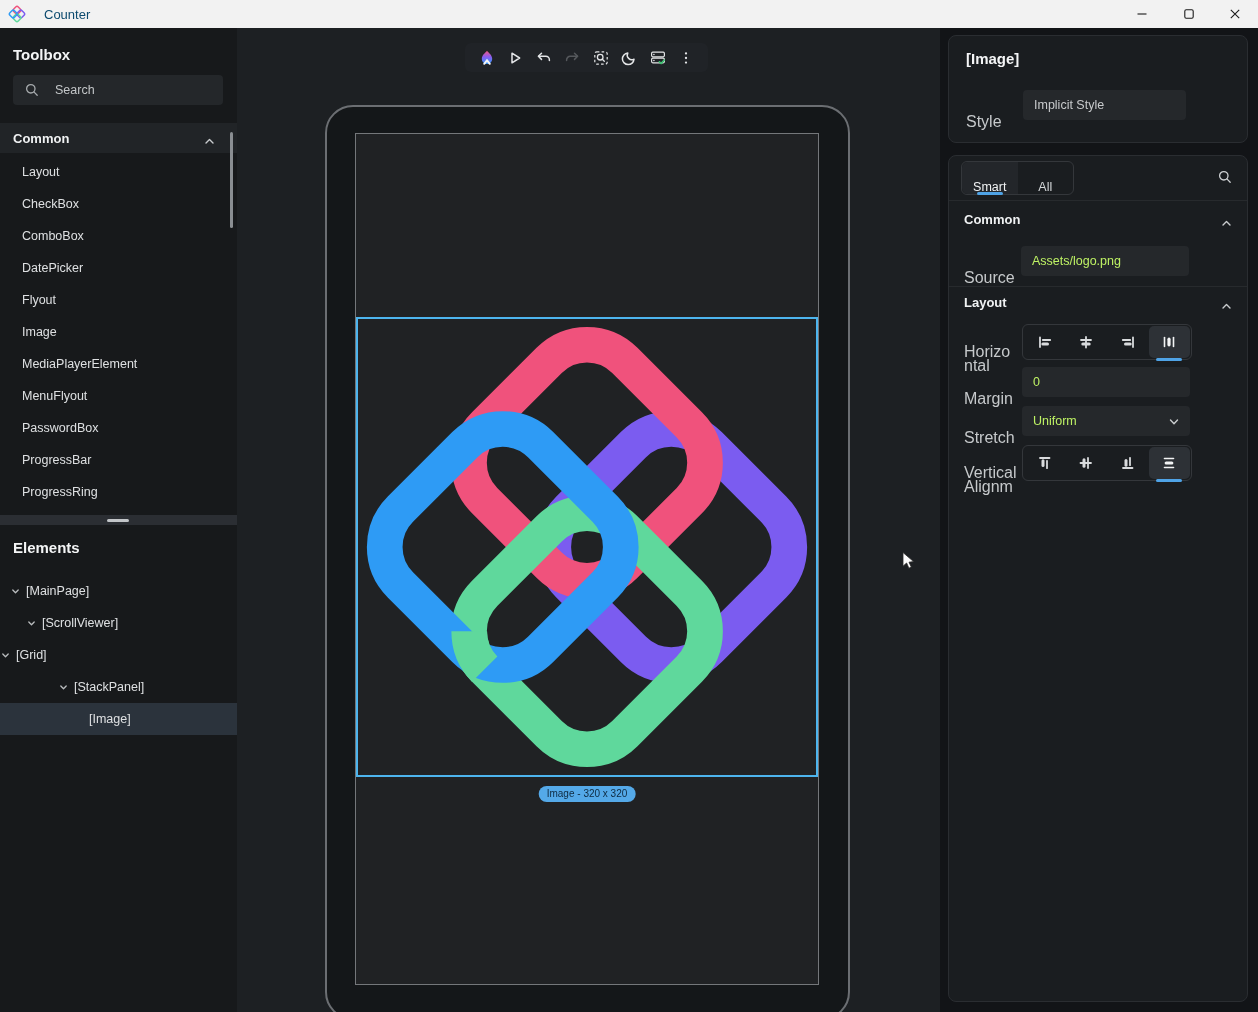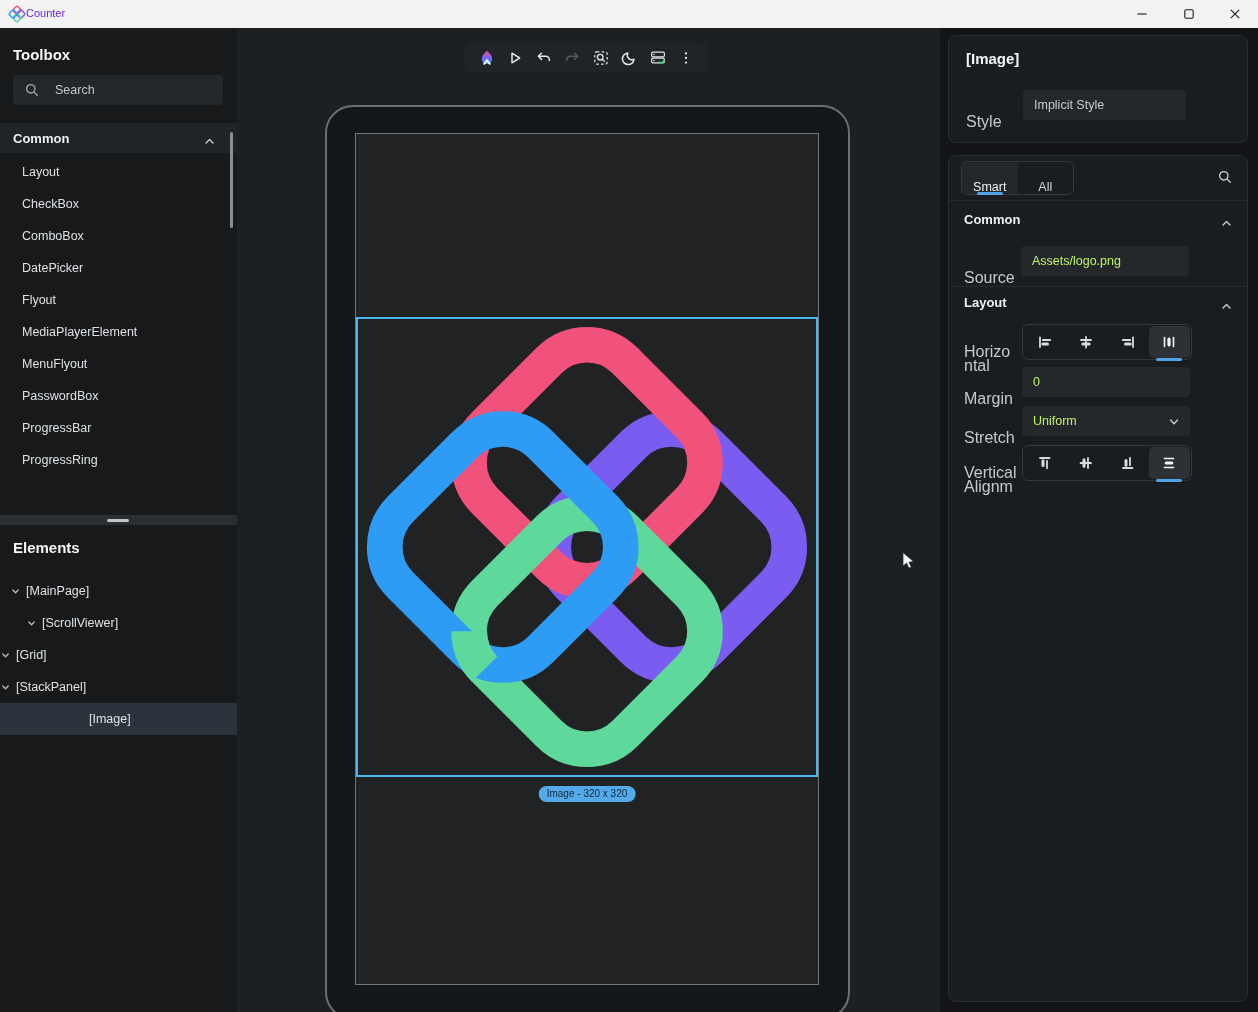--- a/index.html
+++ b/index.html
@@ -1,21 +1,21 @@
 <!DOCTYPE html>
 <html><head>
 <meta charset="utf-8">
 <style>
   * { margin:0; padding:0; box-sizing:border-box; }
   html,body { width:1258px; height:1012px; overflow:hidden; background:#121417;
     font-family:"Liberation Sans","DejaVu Sans",sans-serif; }
 
   
   #titlebar { position:absolute; left:0; top:0; width:1258px; height:28px; background:#F2F2F2; }
-  #titlebar .app-title { position:absolute; left:26px; top:7px; font-size:11px; color:#6d28d9; }
+  #titlebar .app-title { position:absolute; left:44px; top:7px; font-size:13px; color:#0c4a6e; }
   #titlebar .win-logo { position:absolute; left:8px; top:5px; }
   .winbtn { position:absolute; top:0; width:46px; height:28px; display:flex; align-items:center; justify-content:center; }
 
   
   #app { position:absolute; left:0; top:28px; width:1258px; height:984px; background:#121417; }
 
   
   #left-panel { position:absolute; left:0; top:0; width:237px; height:984px; background:#17191B; }
   .panel-title { position:absolute; left:13px; font-size:15px; font-weight:bold; color:#F4F5F6; }
   #toolbox-search { position:absolute; left:13px; top:47px; width:210px; height:30px; background:#24272A;
@@ -136,20 +136,23 @@
       <div class="tb-item">
           <span>ComboBox</span>
         </div>
       <div class="tb-item">
           <span>DatePicker</span>
         </div>
       <div class="tb-item">
           <span>Flyout</span>
         </div>
       <div class="tb-item">
+          <span>Image</span>
+        </div>
+      <div class="tb-item">
           <span>MediaPlayerElement</span>
         </div>
       <div class="tb-item">
           <span>MenuFlyout</span>
         </div>
       <div class="tb-item">
           <span>PasswordBox</span>
         </div>
       <div class="tb-item">
           <span>ProgressBar</span>
@@ -184,21 +187,21 @@
           <span>[ScrollViewer]</span>
         </div>
         <div class="tree-row" style="">
           <span class="tchev">
               <svg width="11" height="11" viewBox="0 0 11 11" fill="none">
                 <polyline points="2.8,4 5.5,6.8 8.2,4" stroke="#B9BCBE" stroke-width="1.3" stroke-linecap="round" stroke-linejoin="round"></polyline>
               </svg>
             </span>
           <span>[Grid]</span>
         </div>
-        <div class="tree-row" style="">
+        <div class="tree-row" style="padding-left:58px">
           <span class="tchev">
               <svg width="11" height="11" viewBox="0 0 11 11" fill="none">
                 <polyline points="2.8,4 5.5,6.8 8.2,4" stroke="#B9BCBE" stroke-width="1.3" stroke-linecap="round" stroke-linejoin="round"></polyline>
               </svg>
             </span>
           <span>[StackPanel]</span>
         </div>
         <div class="tree-row selected" style="padding-left:89px">
           <span>[Image]</span>
         </div>

